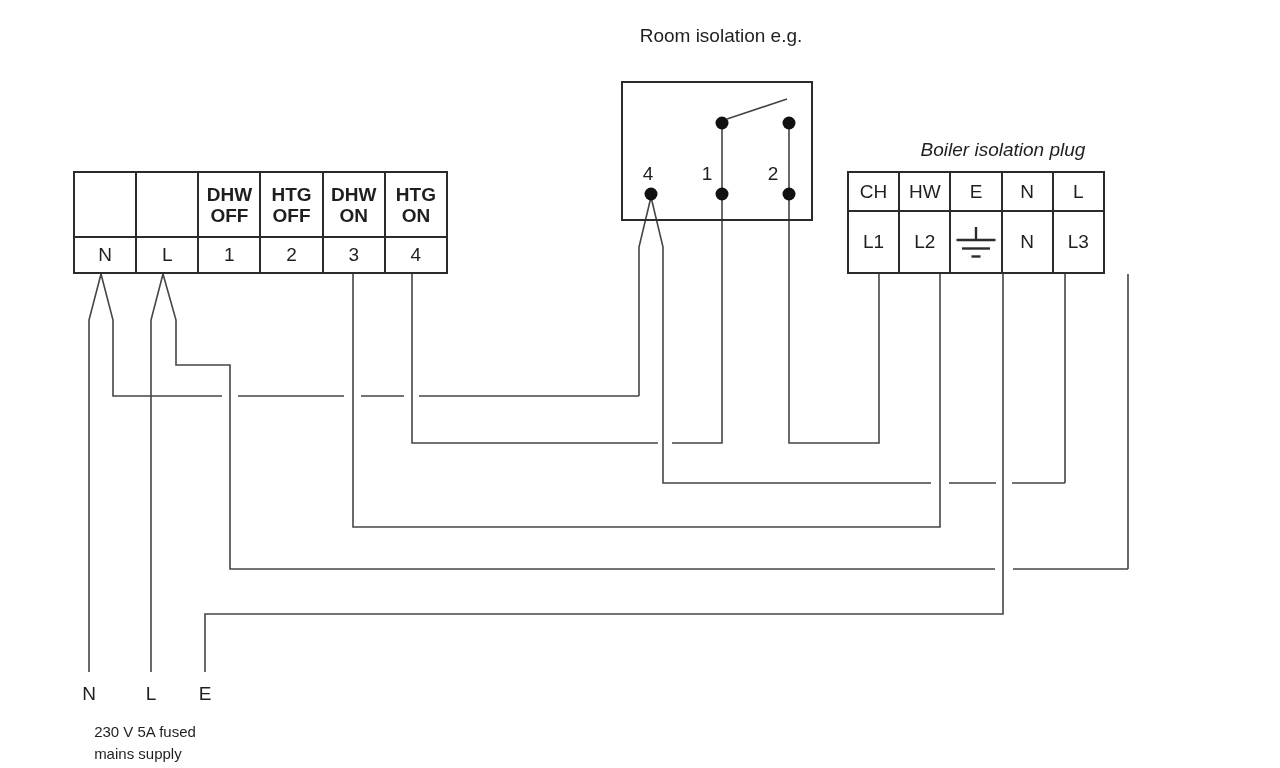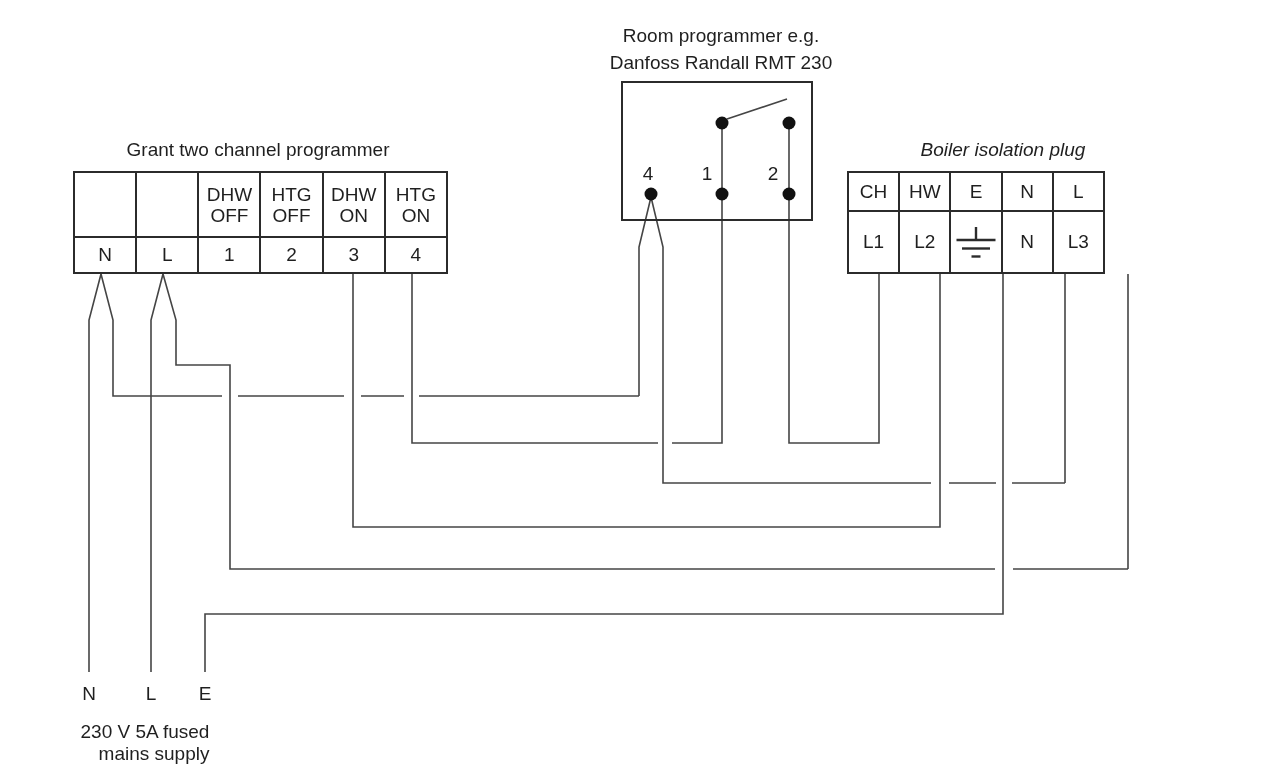--- a/index.html
+++ b/index.html
@@ -12,30 +12,30 @@
     position:absolute; font-size:19px; line-height:21px; white-space:nowrap;
     transform:translateX(-50%); text-align:center;
   }
   .term-table {
     position:absolute; border-collapse:collapse; table-layout:fixed;
   }
   .term-table td {
     border:2px solid #2b2b2b; text-align:center; vertical-align:middle;
     font-size:19px; padding:0; color:#1f1f1f;
   }
-  .two-line span { display:block; line-height:21px; }
+  .two-line span { display:block; line-height:21px;font-weight:bold; }
   .tstat-box {
     position:absolute; border:2px solid #2b2b2b; box-sizing:border-box; background:transparent;
   }
   .tstat-label, .supply-label {
     position:absolute; font-size:19px; line-height:19px; transform:translateX(-50%); white-space:nowrap;
   }
   .caption {
-    position:absolute; transform:translateX(-50%); font-size:19px; line-height:22px;
-    text-align:right; white-space:nowrap;
+    position:absolute; transform:translateX(-50%); font-size:15px; line-height:22px;
+    text-align:left; white-space:nowrap;
   }
   .earth-sym { display:block; margin:0 auto; }
 </style>
 </head>
 <body>
 
 <div class="canvas">
 
   <svg class="wires" width="1280" height="768" viewBox="0 0 1280 768">
     <g stroke="#454545" stroke-width="1.6" fill="none">
@@ -64,21 +64,20 @@
     </g>
     <g fill="#111111" stroke="none">
       <circle cx="722" cy="123" r="6.5"></circle>
       <circle cx="789" cy="123" r="6.5"></circle>
       <circle cx="651" cy="194" r="6.5"></circle>
       <circle cx="722" cy="194" r="6.5"></circle>
       <circle cx="789" cy="194" r="6.5"></circle>
     </g>
   </svg>
 
-  <div class="title" style="left:258px; top:139px;">Grant two channel programmer</div>
 
   <table class="term-table" style="left:73px; top:171px; width:375px; height:103px;">
     <tbody>
         <tr>
       <td class="two-line">
         <span></span>
         <span></span>
       </td>
       <td class="two-line">
         <span></span>
@@ -106,22 +105,21 @@
       <td>L</td>
       <td>1</td>
       <td>2</td>
       <td>3</td>
       <td>4</td>
     </tr>
   </tbody>
     </table>
 
   <div class="title" style="left:721px; top:22px;">
-    <div style="line-height:27px;">Room programmer e.g.</div>
-    <div style="line-height:27px;">Danfoss Randall RMT 230</div>
+    <div style="line-height:27px;">Room isolation e.g.</div>
   </div>
 
   <div class="tstat-box" style="left:621px; top:81px; width:192px; height:140px;"></div>
 
   <div class="tstat-label" style="left:648px; top:164px;">4</div>
   <div class="tstat-label" style="left:707px; top:164px;">1</div>
   <div class="tstat-label" style="left:773px; top:164px;">2</div>
 
   <div class="title" style="left:1003px; top:139px;font-style:italic;">Boiler isolation plug</div>
 

